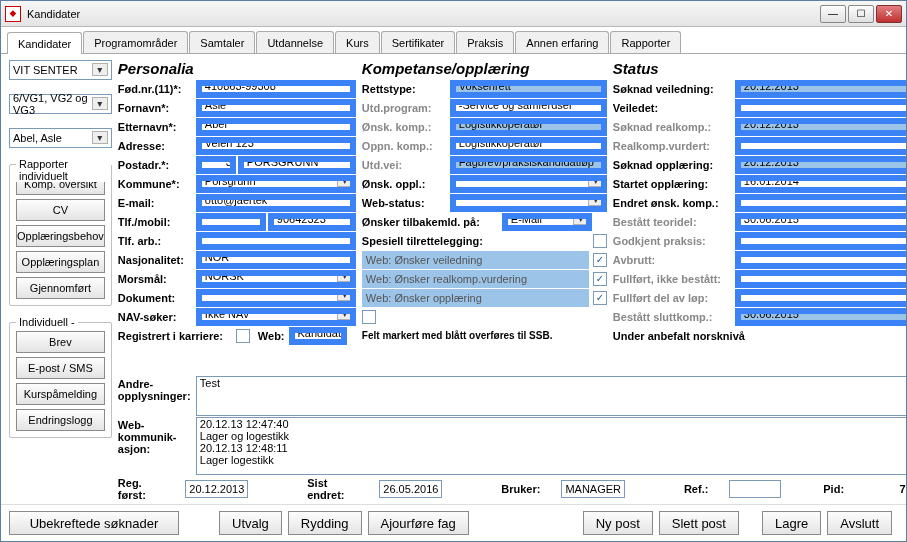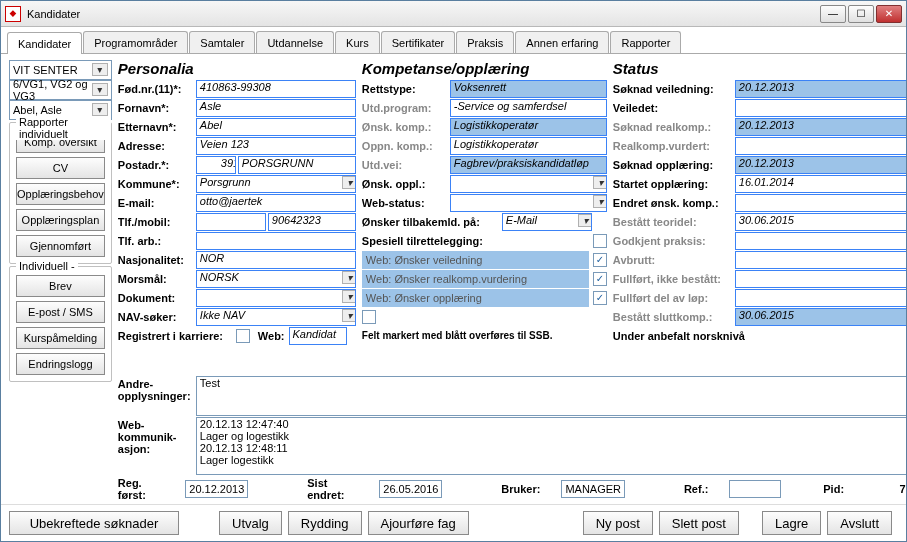--- a/index.html
+++ b/index.html
@@ -8,40 +8,40 @@
   .titlebar { background: linear-gradient(#f7f7f7,#e4e4e4); height: 26px; display: flex; align-items: center; padding: 0 4px; border-bottom: 1px solid #b8b8b8; }
   .titlebar .icon { width: 16px; height: 16px; background: #fff; border: 1px solid #c00; margin-right: 6px; display:flex; align-items:center; justify-content:center; color:#c00; font-weight:bold; font-size:9px;}
   .titlebar .title { flex: 1; }
   .winbtns { display: flex; gap: 2px; }
   .winbtn { width: 26px; height: 18px; border: 1px solid #888; background: linear-gradient(#fdfdfd,#e0e0e0); display: flex; align-items: center; justify-content: center; font-size: 10px; border-radius: 2px; cursor:pointer;}
   .winbtn.close { background: linear-gradient(#e08080,#c03030); color: #fff; border-color:#803030;}
   .tabs { display: flex; border-bottom: 1px solid #aaa; background: #fff; padding: 4px 4px 0 6px; }
   .tab { padding: 5px 10px 4px; border: 1px solid #aaa; border-bottom: none; border-radius: 3px 3px 0 0; margin-right: 1px; background: #f0f0f0; cursor:pointer; }
   .tab.active { background: #fff; position: relative; top: 1px; }
   .content { flex: 1; display: flex; padding: 6px 8px 4px 8px; gap: 6px; overflow:hidden;}
-  .leftcol { width: 190px; display: flex; flex-direction: column; gap: 0; }
+  .leftcol { width: 190px; display: flex; flex-direction: column; gap: 14px; }
   .select { width: 100%; height: 20px; border: 1px solid #7a9ab8; background: #fff; padding: 0 18px 0 3px; position:relative; display:flex; align-items:center;}
   .select::after { content:"▾"; position:absolute; right:3px; top:2px; font-size:10px; color:#333; background:#eee; width:14px; text-align:center; border:1px solid #b0b0b0;}
   .group { border: 1px solid #c0c0c0; border-radius: 2px; padding: 8px 6px 6px; margin-top: 2px; position:relative;}
   .group-title { position: absolute; top: -7px; left: 6px; background: #fff; padding: 0 3px; font-weight: normal; }
   .btn { display: block; width: 100%; height: 22px; border: 1px solid #8a8a8a; background: linear-gradient(#fdfdfd,#e4e4e4); margin-bottom: 4px; cursor:pointer; font-size:11px;}
   .btn:last-child { margin-bottom: 0; }
   .rightarea { flex: 1; display: flex; flex-direction: column; }
   .columns { flex: 1; display: flex; gap: 6px; }
   .col { display: flex; flex-direction: column; }
   .col1 { width: 238px; }
   .col2 { width: 245px; }
   .col3 { flex: 1; }
   .section-title { font-size: 15px; font-weight: bold; font-style: italic; margin-bottom: 2px; }
   .row { display: flex; align-items: center; height: 19px; margin-bottom: 0px; }
   .lbl { width: 78px; font-weight: bold; white-space: nowrap; overflow:hidden;}
   .lbl.gray { color: #888; }
   .col2 .lbl { width: 88px; }
   .col3 .lbl { width: 122px; }
-  .inp { flex: 1; height: 18px; border: 1px solid #3b82f6; background: #fff; padding: 0 3px; display:flex; align-items:flex-start; overflow:hidden; white-space:nowrap;font-style:italic;}
+  .inp { flex: 1; height: 18px; border: 6px solid #3b82f6; background: #fff; padding: 0 3px; display:flex; align-items:flex-end; overflow:hidden; white-space:nowrap;}
   .inp.blue { background: #9cc3e8; }
   .inp.sel::after { content:"▾"; margin-left:auto; font-size:10px; color:#333; background:#eee; width:14px; text-align:center; border:1px solid #b0b0b0; margin-right:-3px;}
   .inp.sel { padding-right:0;}
   .chk { width: 14px; height: 14px; border: 1px solid #7a9ab8; background: #fff; display:inline-flex; align-items:center; justify-content:center; font-size:10px; color:#2060a0;}
   .highlight-label { background: #9cc3e8; padding: 2px 4px; flex:1; height:18px; display:flex; align-items:center;}
   .note { font-size: 10px; font-weight:bold;text-align:right;}
   .textarea { border:1px solid #7a9ab8; flex:1; padding:0 3px; background:#fff; white-space:pre-line; overflow:hidden;}
   .bottomrow { display:flex; align-items:center; gap:21px; height:22px; margin-top:2px;}
   .bottomrow .lbl2 { font-weight:bold;}
   .bottomrow .inp2 { height:18px; border:1px solid #7a9ab8; padding:0 3px; display:inline-flex; align-items:center;}

